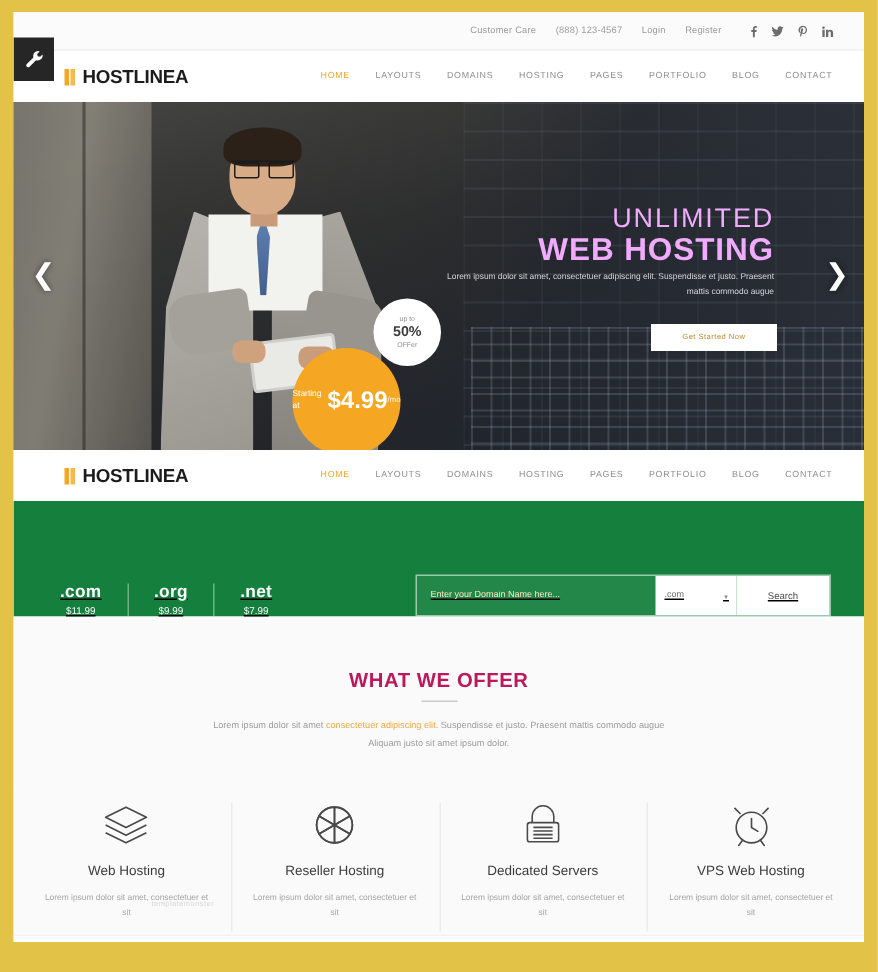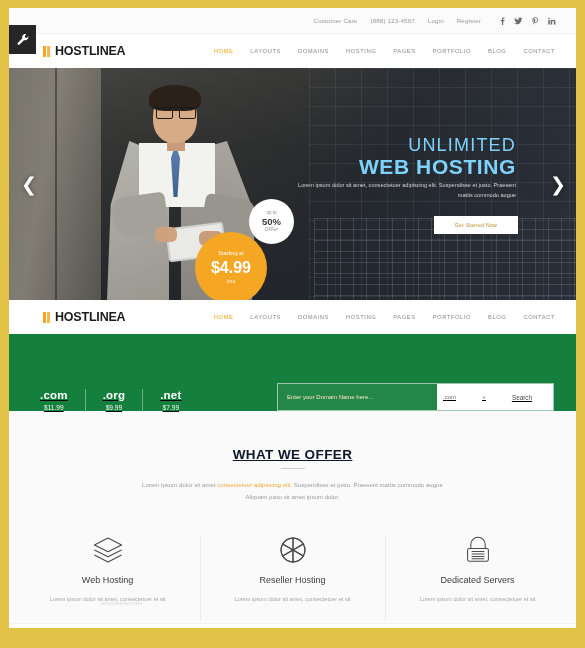--- a/index.html
+++ b/index.html
@@ -199,21 +199,21 @@
   .man .handL { position:absolute; left:72px; top:142px; width:22px; height:15px; background:#cf a27e; background:#cfa27e; border-radius:6px; }
   .man .handR { position:absolute; left:116px; top:146px; width:24px; height:15px; background:#c99d79; border-radius:6px; }
   .man .tablet {
     position:absolute; left: 84px; top: 140px; width: 58px; height: 34px;
     background: #e9e9e6; border: 2px solid #cfcfcc; border-radius: 3px;
     transform: rotate(-7deg);
   }
 
   .hero-heading {
     position: absolute; right: 60px; top: 68px;
-    text-align: right; color: #7dd3fc;
+    text-align: right; color: #f0abfc;
   }
   .hero-line1 { font-size: 18px; letter-spacing: 1.2px; font-weight: 400; line-height: 1; }
   .hero-line2 { font-size: 21px; letter-spacing: .6px; font-weight: bold; line-height: 1.15; margin-top: 1px; }
   .hero-sub {
     position: absolute; right: 60px; top: 112px; width: 230px;
     text-align: right; color: #d3d5d8;
     font-size: 5.6px; line-height: 1.85;
   }
   .hero-btn {
     position: absolute; right: 58px; top: 148px;
@@ -228,21 +228,21 @@
     background: #fff; color: #4a4a4a;
     display: flex; flex-direction: column; align-items: center; justify-content: center;
     z-index: 8;
   }
   .circle-white .cw-small { font-size: 4.6px; color: #8e8e8e; line-height: 1.25; }
   .circle-white .cw-big { font-size: 9.5px; font-weight: bold; color: #3c3c3c; line-height: 1.25; }
   .circle-orange {
     position: absolute; left: 186px; top: 164px;
     width: 72px; height: 72px; border-radius: 50%;
     background: #f5a623; color: #fff;
-    display: flex; flex-direction: column; align-items: center; justify-content: center;
+    display: flex; flex-direction: row; align-items: center; justify-content: center;
     z-index: 9;
   }
   .circle-orange .co-top { font-size: 5.6px; line-height: 1.4; }
   .circle-orange .co-price { font-size: 16px; font-weight: bold; line-height: 1.25; }
   .circle-orange .co-per { font-size: 5.2px; line-height: 1.4; opacity: .92; }
 
   .hero-arrow {
     position: absolute; top: 50%; transform: translateY(-50%);
     color: #ffffff; font-size: 19px; line-height: 1;
     cursor: pointer; z-index: 12; user-select: none;
@@ -297,22 +297,22 @@
   }
 
   
   .offer {
     background: #fafafa;
     padding-top: 34px;
     text-align: center;
     height: 112px;
   }
   .offer-title {
-    font-size: 13.5px; color: #0f172a; letter-spacing: .4px;
-    display: inline-block; position: relative; padding-bottom: 7px; text-decoration: underline;
+    font-size: 13.5px; color: #be185d; letter-spacing: .4px;
+    display: inline-block; position: relative; padding-bottom: 7px;
   }
   .offer-title:after {
     content: ""; position: absolute; left: 50%; bottom: 0;
     transform: translateX(-50%);
     width: 24px; height: 1.5px; background: #c9c9c9;
   }
   .offer-sub {
     width: 306px; margin: 10px auto 0;
     font-size: 6.1px; line-height: 1.95; color: #9c9c9c;
   }
@@ -550,20 +550,34 @@
               <path d="M11 18 V13 a9 9 0 0 1 18 0 v5"></path>
               <rect x="7" y="18" width="26" height="16" rx="2"></rect>
               <path d="M12 22 h16 M12 25 h16 M12 28 h16 M12 31 h16"></path>
             </g>
           </svg>
         </div>
         <div class="svc-title">Dedicated Servers</div>
         <div class="svc-desc">Lorem ipsum dolor sit amet, consectetuer et sit</div>
       </div>
 
+      <div class="service">
+        <div class="svc-icon">
+          <svg width="34" height="34" viewBox="0 0 40 40">
+            <g fill="none" stroke="#4a4a4a" stroke-width="1.3" stroke-linecap="round">
+              <circle cx="20" cy="22" r="12"></circle>
+              <path d="M20 15 V22 L25 25"></path>
+              <path d="M11 11 L7 7 M29 11 L33 7"></path>
+              <path d="M13 32 L10 36 M27 32 L30 36"></path>
+            </g>
+          </svg>
+        </div>
+        <div class="svc-title">VPS Web Hosting</div>
+        <div class="svc-desc">Lorem ipsum dolor sit amet, consectetuer et sit</div>
+      </div>
 
     </div>
 
     <div class="watermark">templatemonster</div>
 
     <div class="navbar footer-nav">
       <div class="brand">
         <span class="brand-bars">
             <i></i>
             <i></i>

